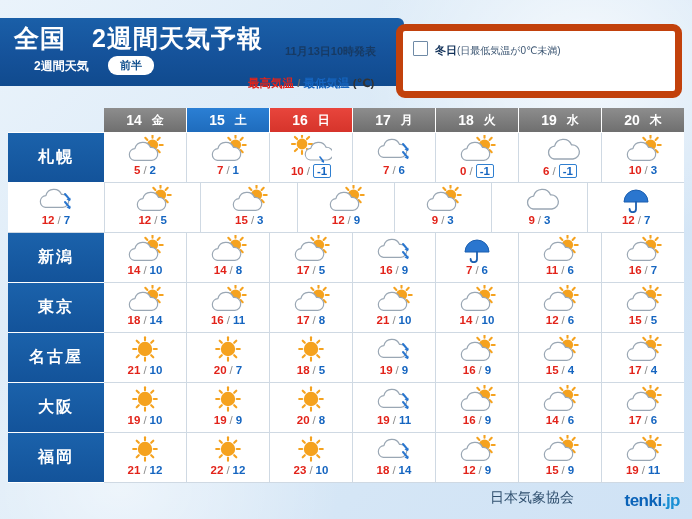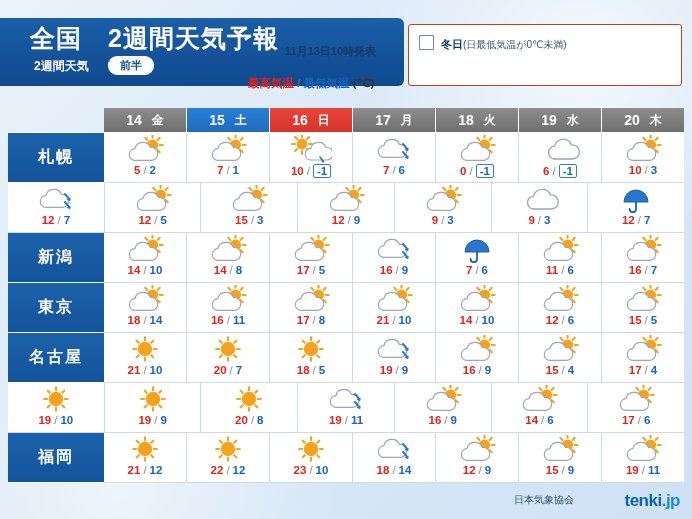--- a/index.html
+++ b/index.html
@@ -23,21 +23,20 @@
   
   .header{position:absolute;left:0;top:0;width:692px;height:104px;}
   .title-band{
     position:absolute;left:0;top:18px;width:404px;height:68px;
     background:linear-gradient(180deg,#1a5fa8 0%,#15529a 55%,#104a8e 100%);
     border-radius:0 6px 6px 0;
   }
   .main-title{
     position:absolute;left:14px;top:22px;color:#fff;font-size:25px;font-weight:bold;
     letter-spacing:1px;
-    margin-left:16px;
   }
   .sub-label{
     position:absolute;left:34px;top:58px;color:#fff;font-size:12px;font-weight:bold;
   }
   .half-pill{
     position:absolute;left:108px;top:56px;background:#fff;color:#11508f;
     font-size:11px;font-weight:bold;border-radius:9px;padding:2px 12px;
   }
   .issued{
     position:absolute;left:285px;top:44px;color:#173a63;font-size:11px;font-weight:bold;
@@ -45,21 +44,21 @@
   .legend-temp{
     position:absolute;left:248px;top:76px;font-size:11.5px;font-weight:bold;
   }
   .legend-temp .hi{color:#e2231a;}
   .legend-temp .sep{color:#666;}
   .legend-temp .lo{color:#1565c0;}
   .legend-temp .unit{color:#333;}
 
   .legend-box{
     position:absolute;right:10px;top:24px;width:272px;height:60px;
-    background:#fff;border:1px solid #c2410c;border-radius:3px;
+    background:#fff;border:7px solid #c2410c;border-radius:9px;
   }
   .legend-row{position:absolute;left:10px;font-size:11px;color:#17324f;white-space:nowrap;}
   .legend-row.r1{top:10px;}
   .legend-row.r2{top:34px;}
   .lg-chip{
     display:inline-block;width:13px;height:13px;border:1px solid #6f8aa6;background:#fff;
     vertical-align:-2px;margin-right:7px;border-radius:1px;
   }
   .lg-name{font-weight:bold;color:#12325a;}
   .lg-note{color:#3b5572;font-size:10px;}
@@ -105,21 +104,21 @@
   .lo{color:#1565c0;}
   .lo-box{
     border:1px solid #2f7fd0;border-radius:2px;padding:0 3px;color:#1565c0;
   }
 
   
   svg{display:block;}
 
   
   .foot-assoc{
-    position:absolute;right:118px;bottom:12px;font-size:10px;color:#30506f;
+    position:absolute;right:118px;bottom:12px;font-size:14px;color:#30506f;
   }
   .brand{
     position:absolute;right:12px;bottom:8px;font-size:17px;font-weight:bold;color:#0b63b8;
     letter-spacing:-.5px;
   }
   .brand .jp{color:#1a8fd4;}
 </style>
 </head>
 <body>
 
@@ -937,20 +936,21 @@
             </div>
             <div class="temps">
               <span class="hi">17</span>
               <span class="sl">/</span>
               <span class="lo">4</span>
             </div>
           </div>
         </div>
       </div>
       <div class="row">
+        <div class="rowname">大阪</div>
         <div class="cells">
           <div class="cell">
             <div class="icon">
               <svg width="42" height="28" viewBox="0 0 42 28">
                 <circle cx="21" cy="14" r="7.2" fill="#f5a21e"></circle>
                 <line x1="29.8" y1="14.0" x2="32.8" y2="14.0" stroke="#f5a21e" stroke-width="2.1" stroke-linecap="round"></line>
                 <line x1="27.2" y1="20.2" x2="29.3" y2="22.3" stroke="#f5a21e" stroke-width="2.1" stroke-linecap="round"></line>
                 <line x1="21.0" y1="22.8" x2="21.0" y2="25.8" stroke="#f5a21e" stroke-width="2.1" stroke-linecap="round"></line>
                 <line x1="14.8" y1="20.2" x2="12.7" y2="22.3" stroke="#f5a21e" stroke-width="2.1" stroke-linecap="round"></line>
                 <line x1="12.2" y1="14.0" x2="9.2" y2="14.0" stroke="#f5a21e" stroke-width="2.1" stroke-linecap="round"></line>

